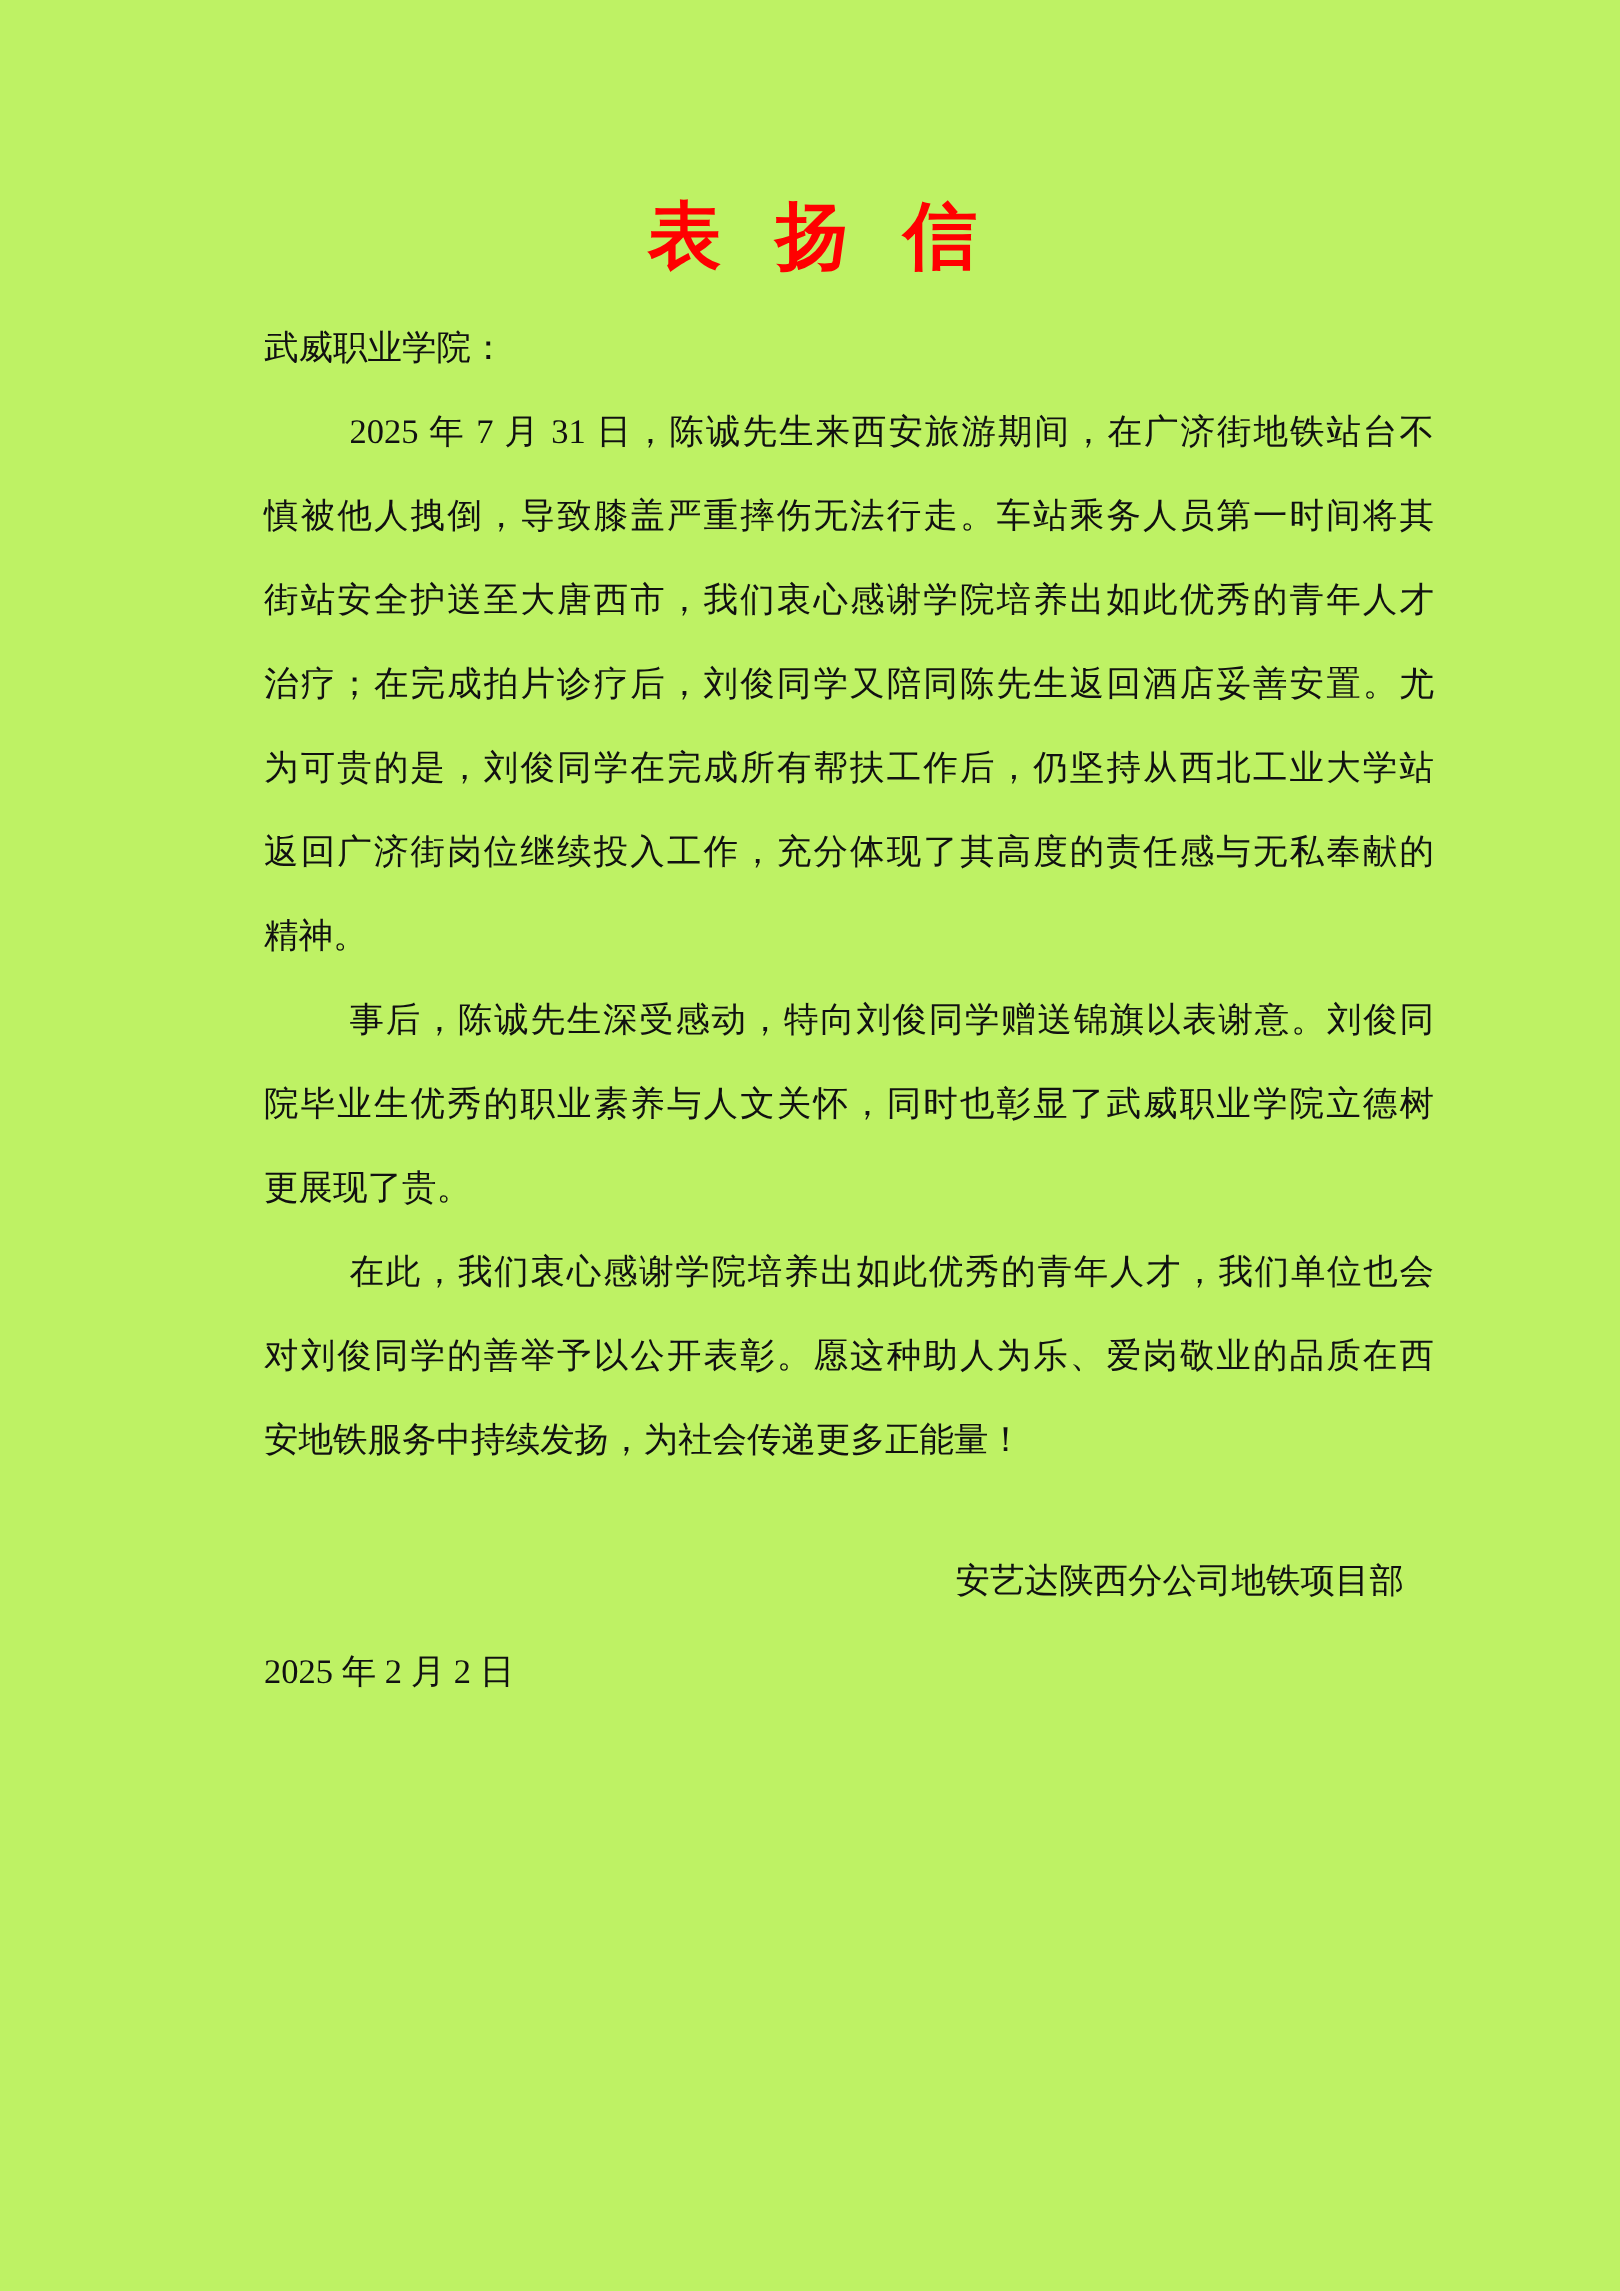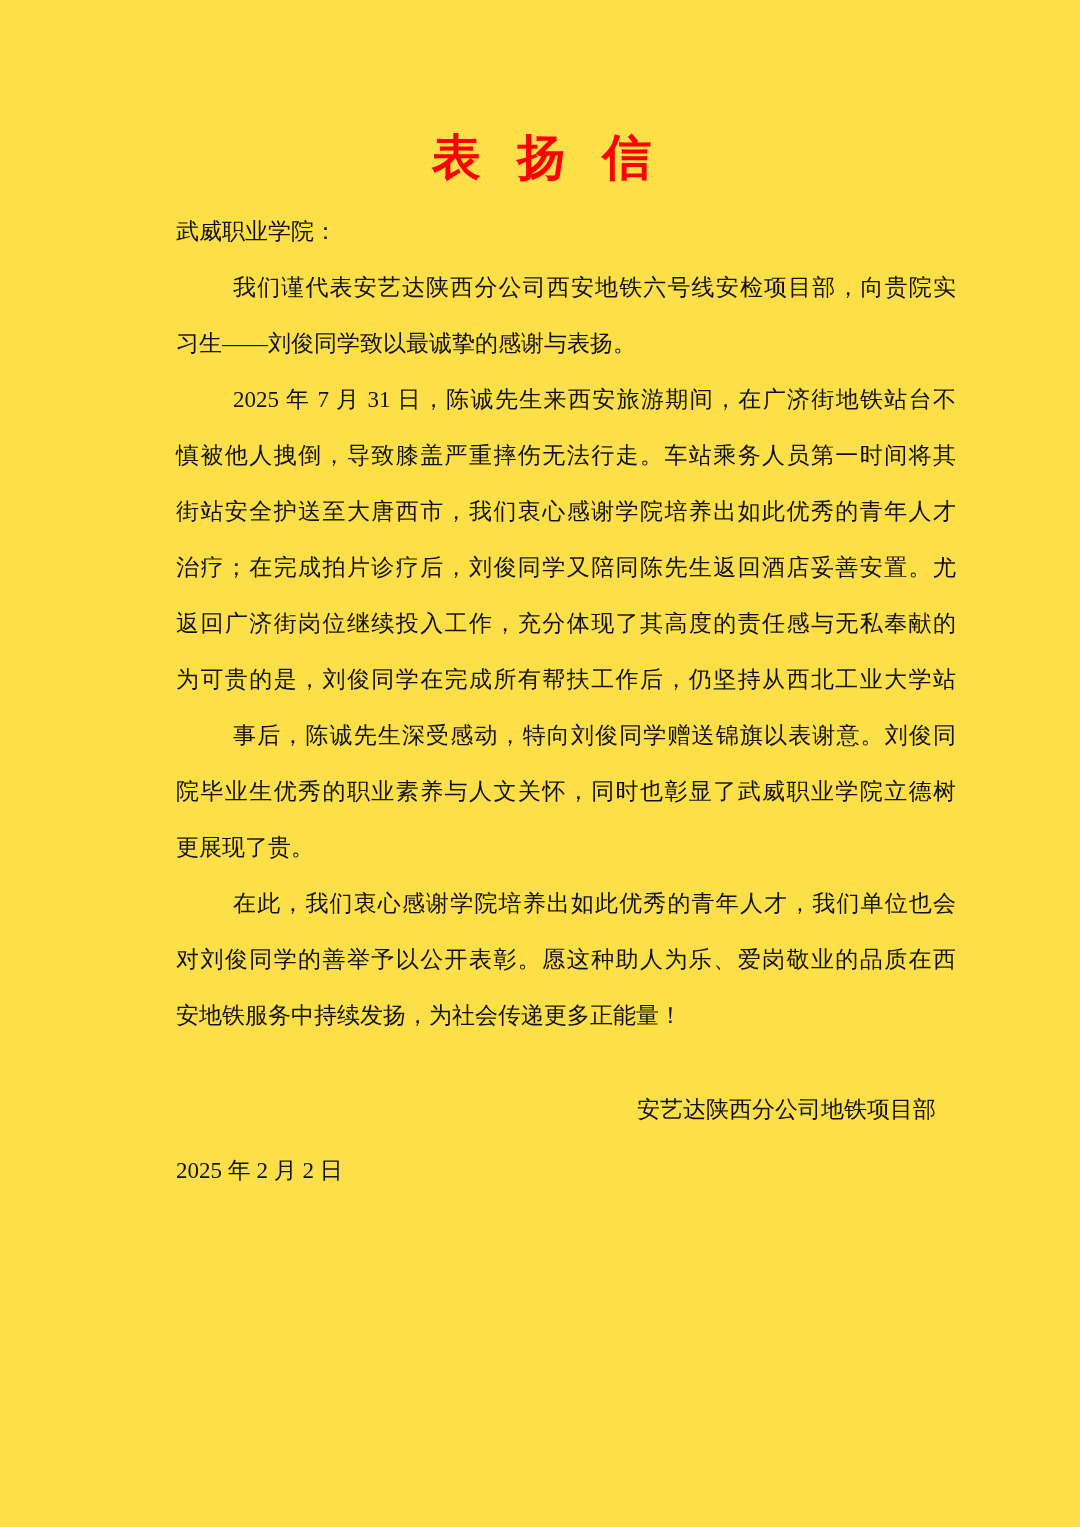--- a/index.html
+++ b/index.html
@@ -53,39 +53,36 @@
   .date {
     margin-top: 5px;
     text-align: left;
     padding-right: 59px;
   }
   .paragraph { margin: 0; }
 </style>
 </head>
 <body>
 
-<div class="page" style="background: #fde047; color: rgb(17, 17, 17);">
+<div class="page" style="background: #bef264; color: rgb(17, 17, 17);">
   <div class="content">
 
     <h1 class="title" style="color: rgb(255, 0, 0);">表 扬 信</h1>
 
     <div class="line salutation">武威职业学院：</div>
 
-    <div class="paragraph">
-      <div class="line fill first">我们谨代表安艺达陕西分公司西安地铁六号线安检项目部，向贵院实</div>
-      <div class="line">习生——刘俊同学致以最诚挚的感谢与表扬。</div>
-    </div>
 
     <div class="paragraph">
       <div class="line fill first">2025 年 7 月 31 日，陈诚先生来西安旅游期间，在广济街地铁站台不</div>
       <div class="line fill">慎被他人拽倒，导致膝盖严重摔伤无法行走。车站乘务人员第一时间将其</div>
       <div class="line fill">街站安全护送至大唐西市，我们衷心感谢学院培养出如此优秀的青年人才</div>
       <div class="line fill">治疗；在完成拍片诊疗后，刘俊同学又陪同陈先生返回酒店妥善安置。尤</div>
+      <div class="line fill">为可贵的是，刘俊同学在完成所有帮扶工作后，仍坚持从西北工业大学站</div>
       <div class="line fill">返回广济街岗位继续投入工作，充分体现了其高度的责任感与无私奉献的</div>
-      <div class="line fill">为可贵的是，刘俊同学在完成所有帮扶工作后，仍坚持从西北工业大学站</div>
+      <div class="line">精神。</div>
     </div>
 
     <div class="paragraph">
       <div class="line fill first">事后，陈诚先生深受感动，特向刘俊同学赠送锦旗以表谢意。刘俊同</div>
       <div class="line fill">院毕业生优秀的职业素养与人文关怀，同时也彰显了武威职业学院立德树</div>
       <div class="line">更展现了贵。</div>
     </div>
 
     <div class="paragraph">
       <div class="line fill first">在此，我们衷心感谢学院培养出如此优秀的青年人才，我们单位也会</div>

